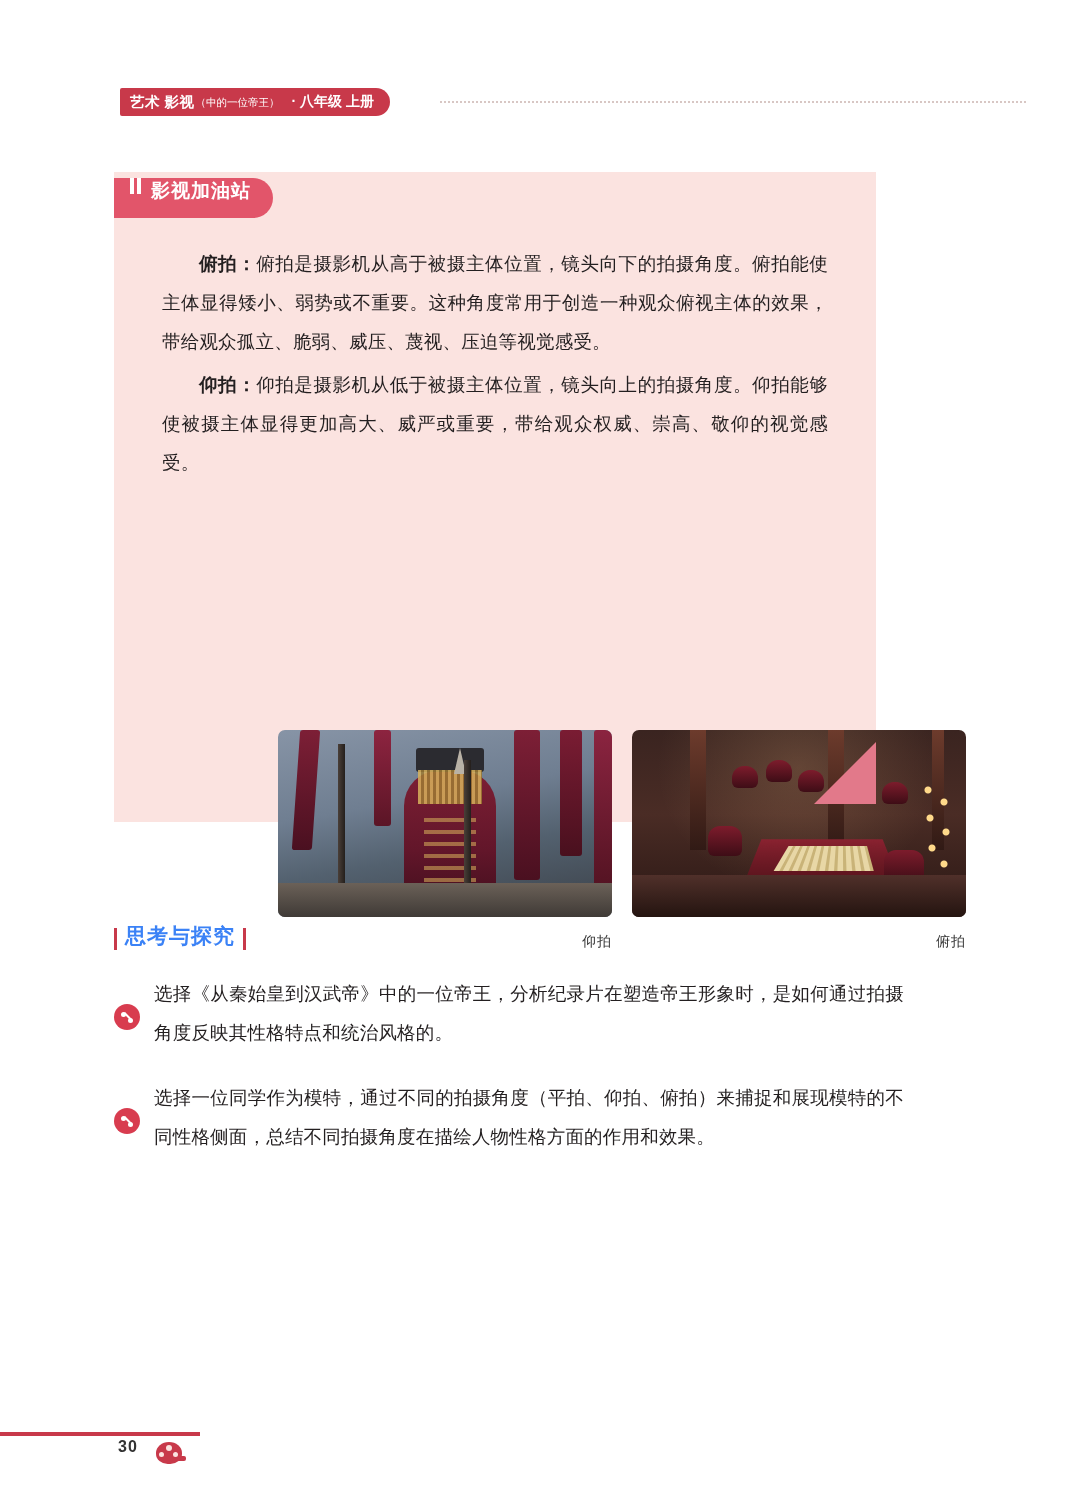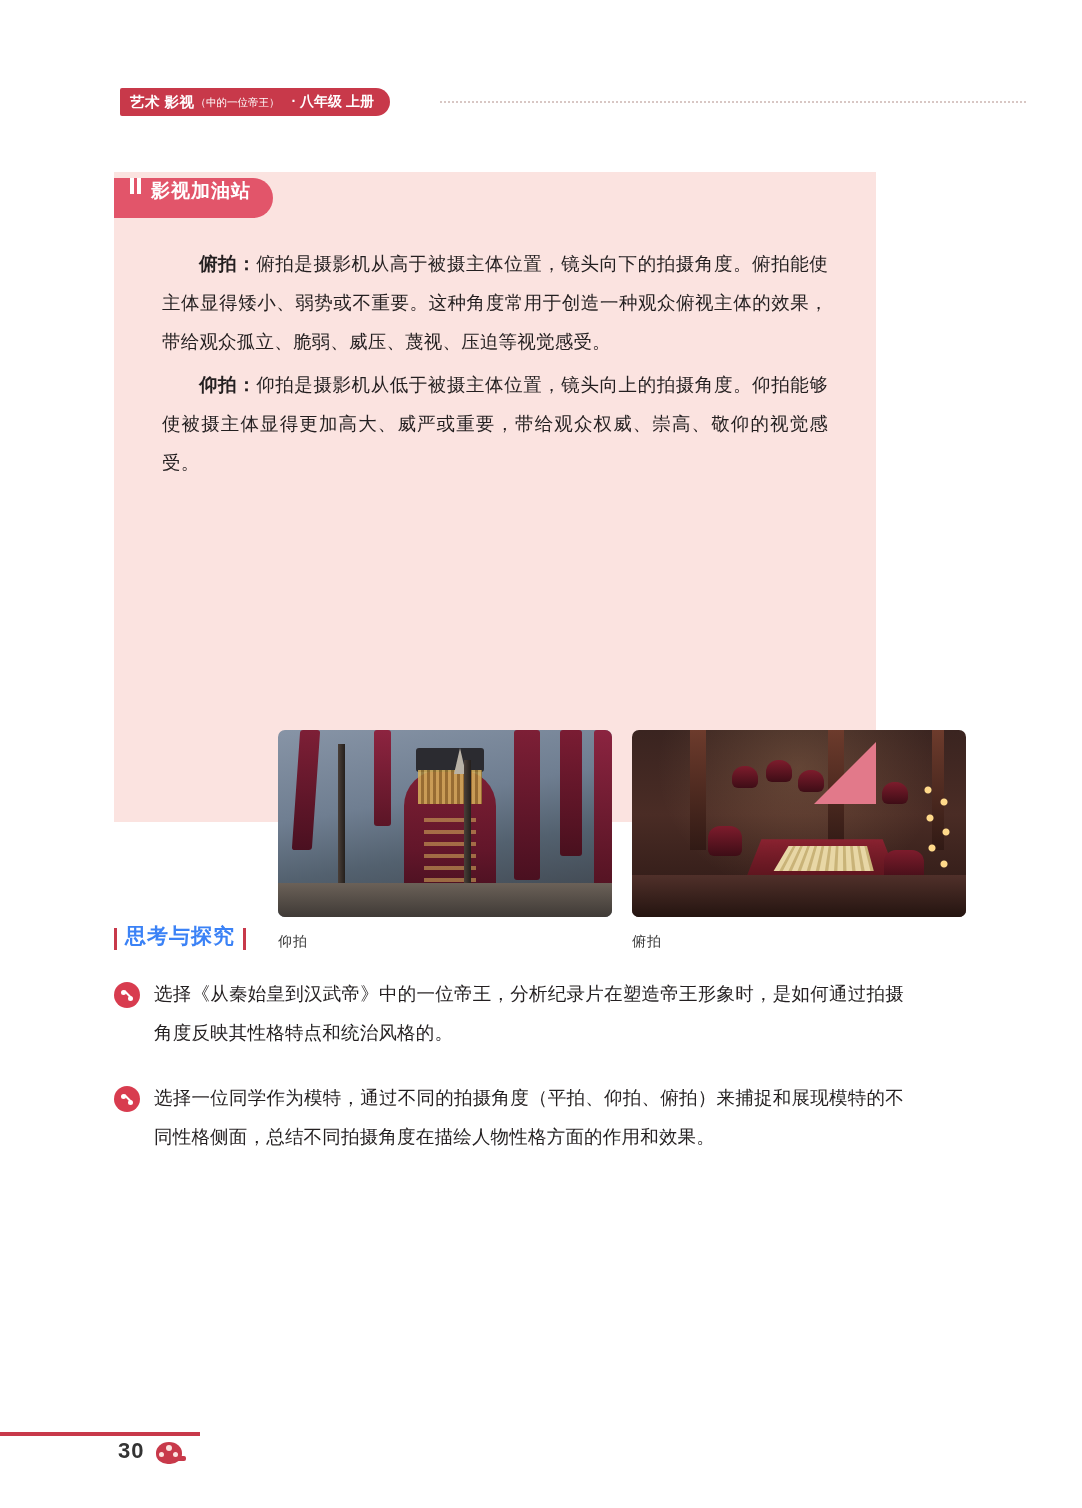--- a/index.html
+++ b/index.html
@@ -134,21 +134,21 @@
     width: 334px;
   }
   .fig .shot {
     width: 334px;
     height: 187px;
     border-radius: 7px;
     overflow: hidden;
     position: relative;
   }
   .fig .cap {
-    text-align: left;
+    text-align: right;
     font-size: 14px;
     color: #333;
     margin-top: 16px;
     letter-spacing: 1px;
   }
 
   
   .shot-up {
     background: linear-gradient(170deg, #8794a6 0%, #6f7e91 38%, #53616f 62%, #3a3f46 100%);
   }
@@ -310,21 +310,21 @@
   }
 
   .qlist {
     position: absolute;
     left: 114px;
     top: 974px;
     width: 790px;
   }
   .qitem {
     display: flex;
-    align-items: flex-start;
+    align-items: center;
     margin-bottom: 26px;
   }
   .qbullet {
     flex: 0 0 auto;
     width: 26px;
     height: 26px;
     border-radius: 50%;
     background: #d83c4f;
     margin-right: 14px;
     margin-top: 8px;
@@ -359,21 +359,21 @@
     left: 0;
     top: 1432px;
     width: 200px;
     height: 4px;
     background: #c8394a;
   }
   .page-num {
     position: absolute;
     left: 118px;
     top: 1438px;
-    font-size: 22px;
+    font-size: 16px;
     color: #333;
     font-weight: bold;
     letter-spacing: 1px;
   }
   .reel-icon {
     position: absolute;
     left: 156px;
     top: 1440px;
     width: 30px;
     height: 26px;

